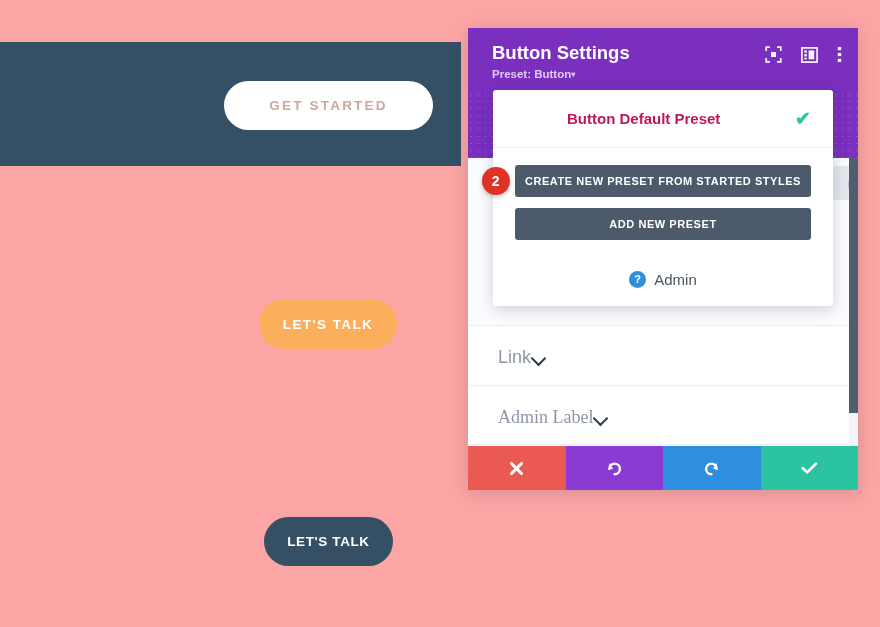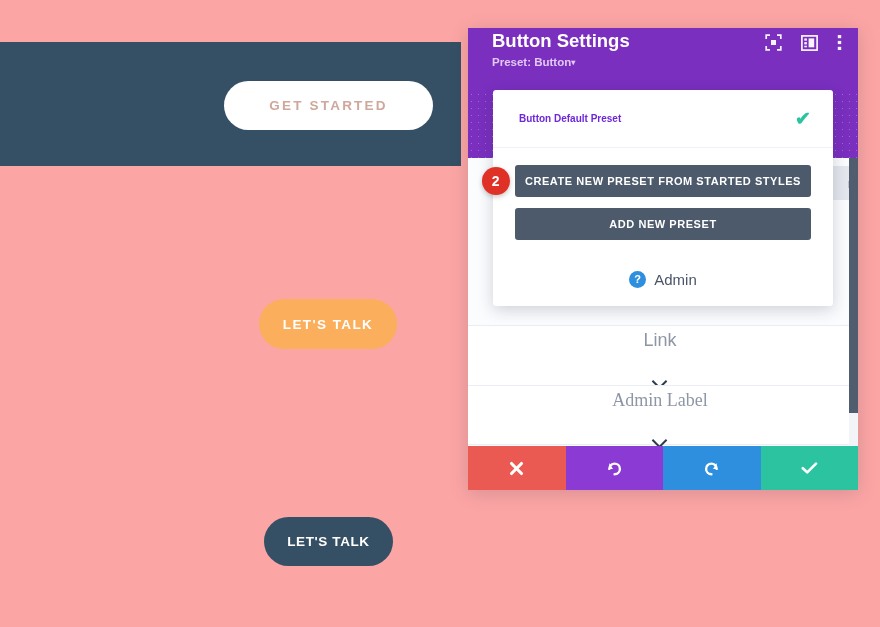--- a/index.html
+++ b/index.html
@@ -89,21 +89,21 @@
     height: 462px;
     background: #ffffff;
     box-shadow: 0 3px 18px rgba(20,30,50,0.16);
     overflow: hidden;
   }
 
   .modal-header {
     position: relative;
     height: 70px;
     background: #7a2fbf;
-    padding: 2px 14px 0 24px;
+    padding: 14px 14px 0 24px;
     display: flex;
     align-items: flex-start;
     justify-content: space-between;
   }
 
   .modal-header::after {
     content: "";
     position: absolute;
     left: 0; right: 0; bottom: 0;
     height: 7px;
@@ -201,24 +201,22 @@
 
   .accordion-row {
     position: absolute;
     left: 0;
     width: 390px;
     height: 60px;
     background: #ffffff;
     border-top: 1px solid #eaeef4;
     display: flex;
     align-items: center;
-    justify-content: space-between;
     padding: 4px 36px 0 30px;
     cursor: pointer;
-    flex-direction: column;
   }
   .accordion-row.row-link { top: 167px; }
   .accordion-row.row-admin { top: 227px; border-bottom: 1px solid #eaeef4; font-family: Liberation Serif, serif; }
 
   .accordion-label {
     color: #8e96a6;
     font-size: 18px;
     font-weight: normal;
   }
 
@@ -293,23 +291,24 @@
   .preset-item {
     display: flex;
     align-items: center;
     justify-content: space-between;
     height: 58px;
     padding: 0 22px 0 26px;
     border-bottom: 1px solid #eef1f5;
     cursor: pointer;
   }
   .preset-item-label {
-    color: #6d28d9;
-    font-size: 10px;
-    font-weight: bold;
+    color: #be185d;
+    font-size: 15px;
+    font-weight: bold;
+    margin-left: 48px;
   }
   .check-mark {
     color: #2cc4a0;
     font-size: 19px;
     line-height: 1;
     font-weight: bold;
   }
 
   .preset-actions {
     padding: 17px 22px 0 22px;

